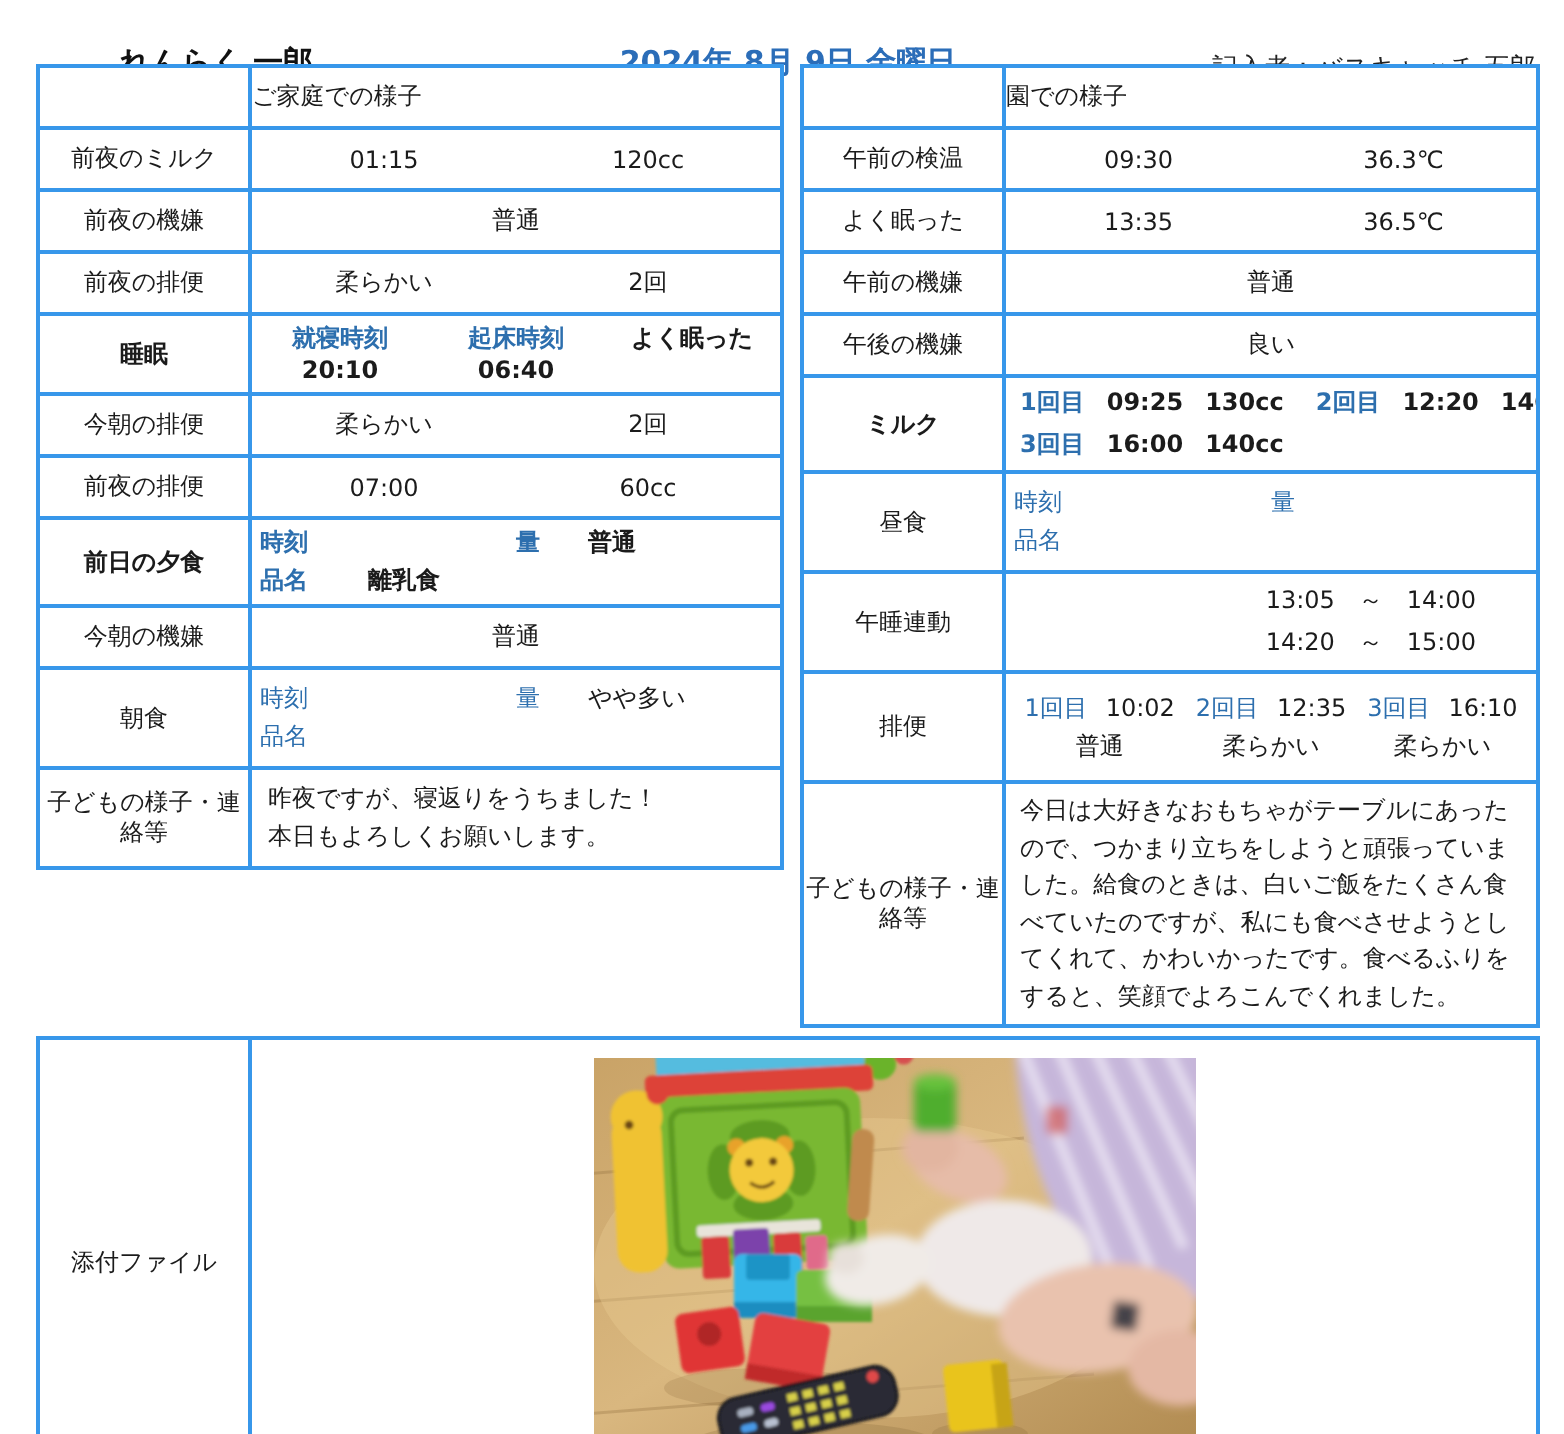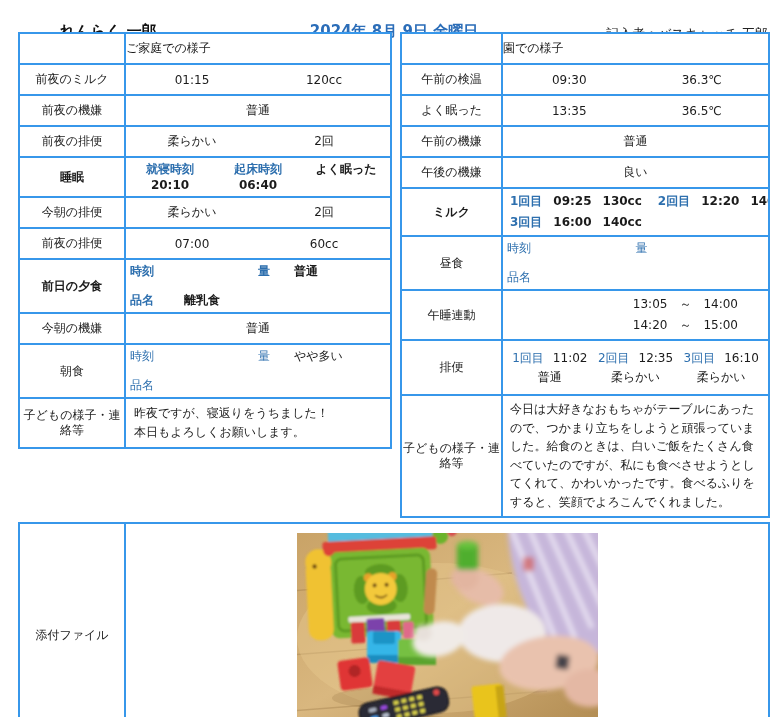--- a/index.html
+++ b/index.html
@@ -44,21 +44,21 @@
 
   .one { text-align: center; }
   .two { display: flex; }
   .two > span { flex: 1; text-align: center; }
 
   .sleep-wrap { display: flex; align-items: flex-start; }
   .sleep-wrap .stack { flex: 1; display: flex; flex-direction: column; align-items: center; line-height: 16px; }
   .sleep-wrap .qual { flex: 1; text-align: center; }
   .sub { color: #2d6fae; }
 
-  .meal { display: flex; flex-direction: column; justify-content: center; gap: 12px; padding: 3px 4px; height: 100%; }
+  .meal { display: flex; flex-direction: column; justify-content: center; gap: 2px; padding: 3px 4px; height: 100%; }
   .meal-l1 { display: grid; grid-template-columns: 26px 1fr 26px 1fr; align-items: center; }
   .meal-l1 .mv { padding-left: 10px; }
   .meal-l2 { display: flex; align-items: center; }
   .meal-l2 .mi { margin-left: 30px; }
 
   .milk-wrap { padding: 2px 2px 2px 7px; line-height: 21px; }
   .milk-line { display: flex; column-gap: 16px; flex-wrap: nowrap; }
   .milk-entry { display: inline-flex; column-gap: 11px; white-space: nowrap; }
 
   .nap-wrap { display: flex; flex-direction: column; align-items: flex-end; justify-content: center; padding-right: 30px; line-height: 21px; height: 100%; }
@@ -308,21 +308,21 @@
         </div>
             </td>
       </tr>
       <tr class="h42">
         <td class="lbl">排便</td>
         <td>
               <div class="stool-wrap">
           <div class="stool-entry">
             <span class="l1">
                     <span class="sub">1回目</span>
-                    <span>11:02</span>
+                    <span>10:02</span>
                   </span>
             <span>普通</span>
           </div>
           <div class="stool-entry">
             <span class="l1">
                     <span class="sub">2回目</span>
                     <span>12:35</span>
                   </span>
             <span>柔らかい</span>
           </div>

